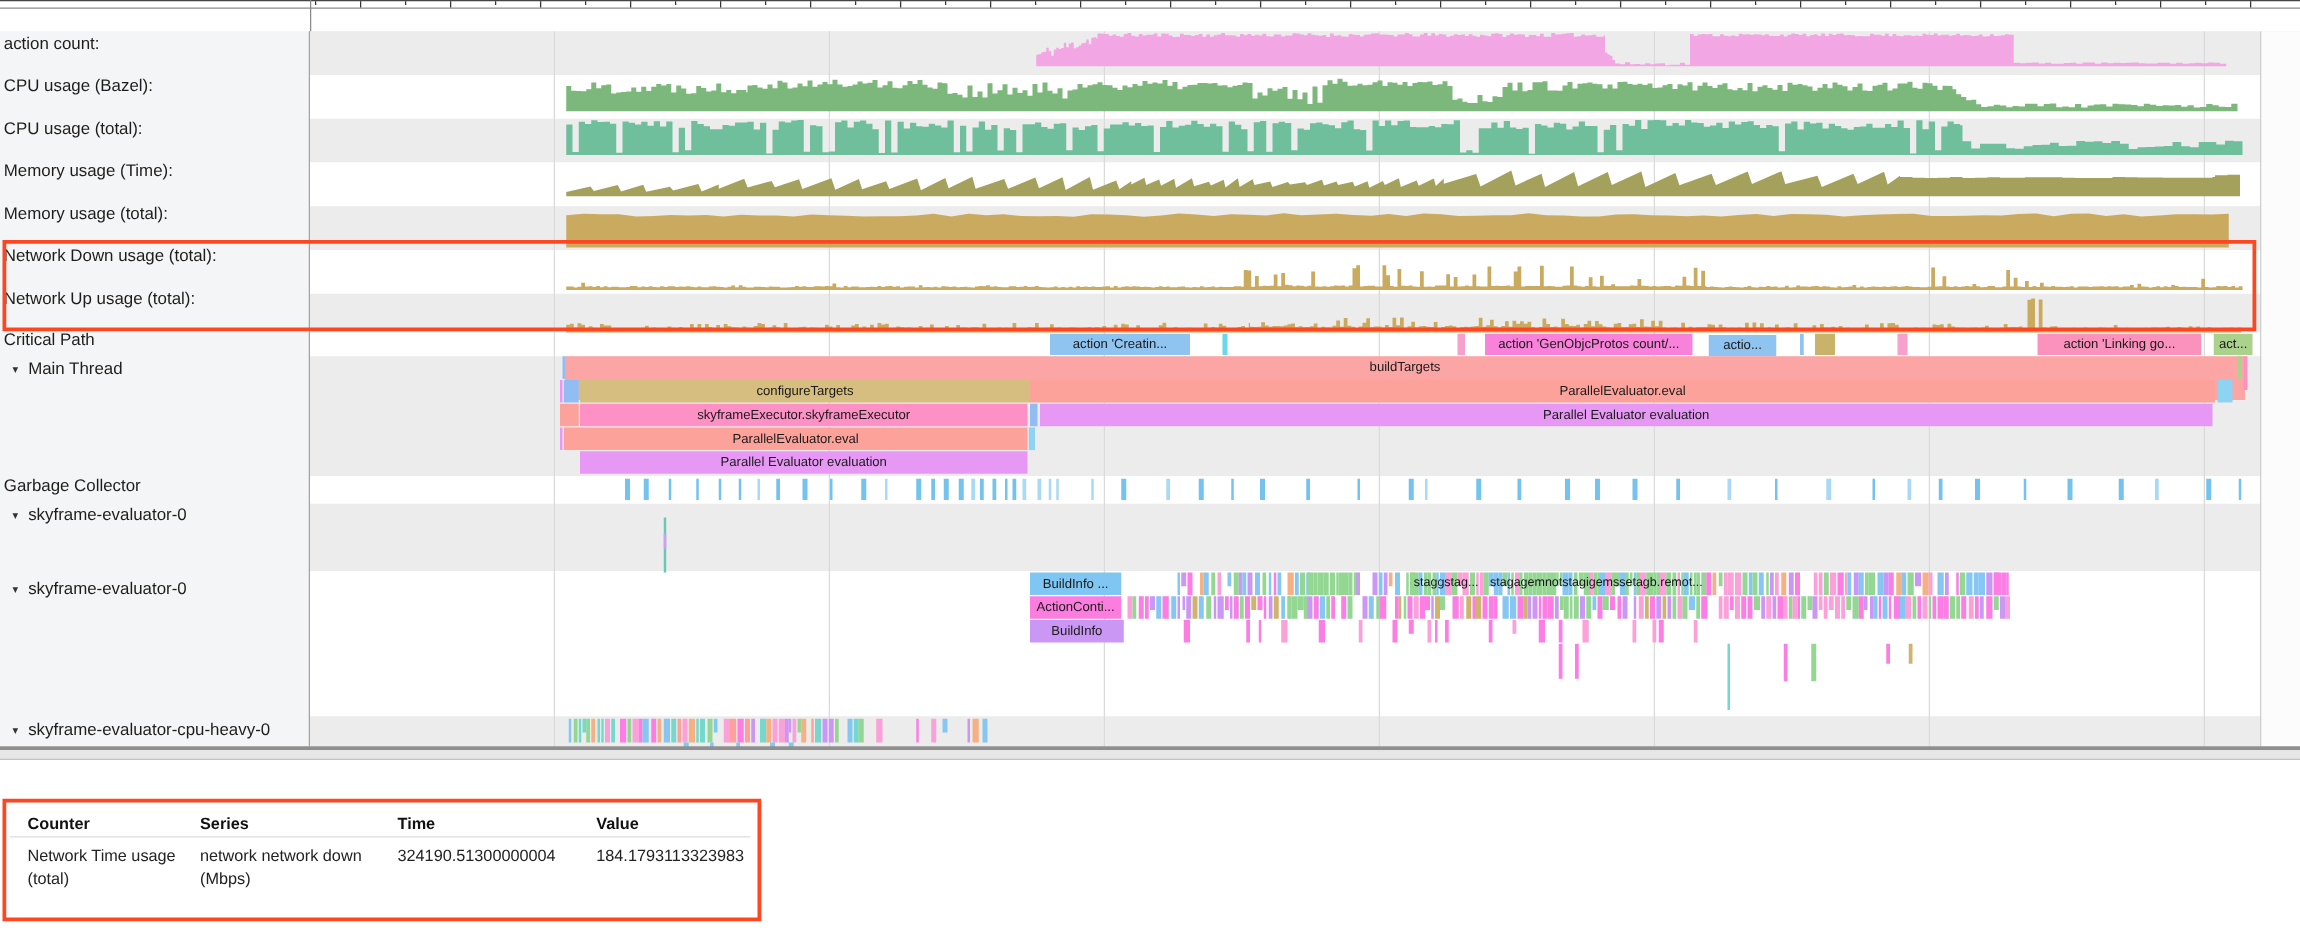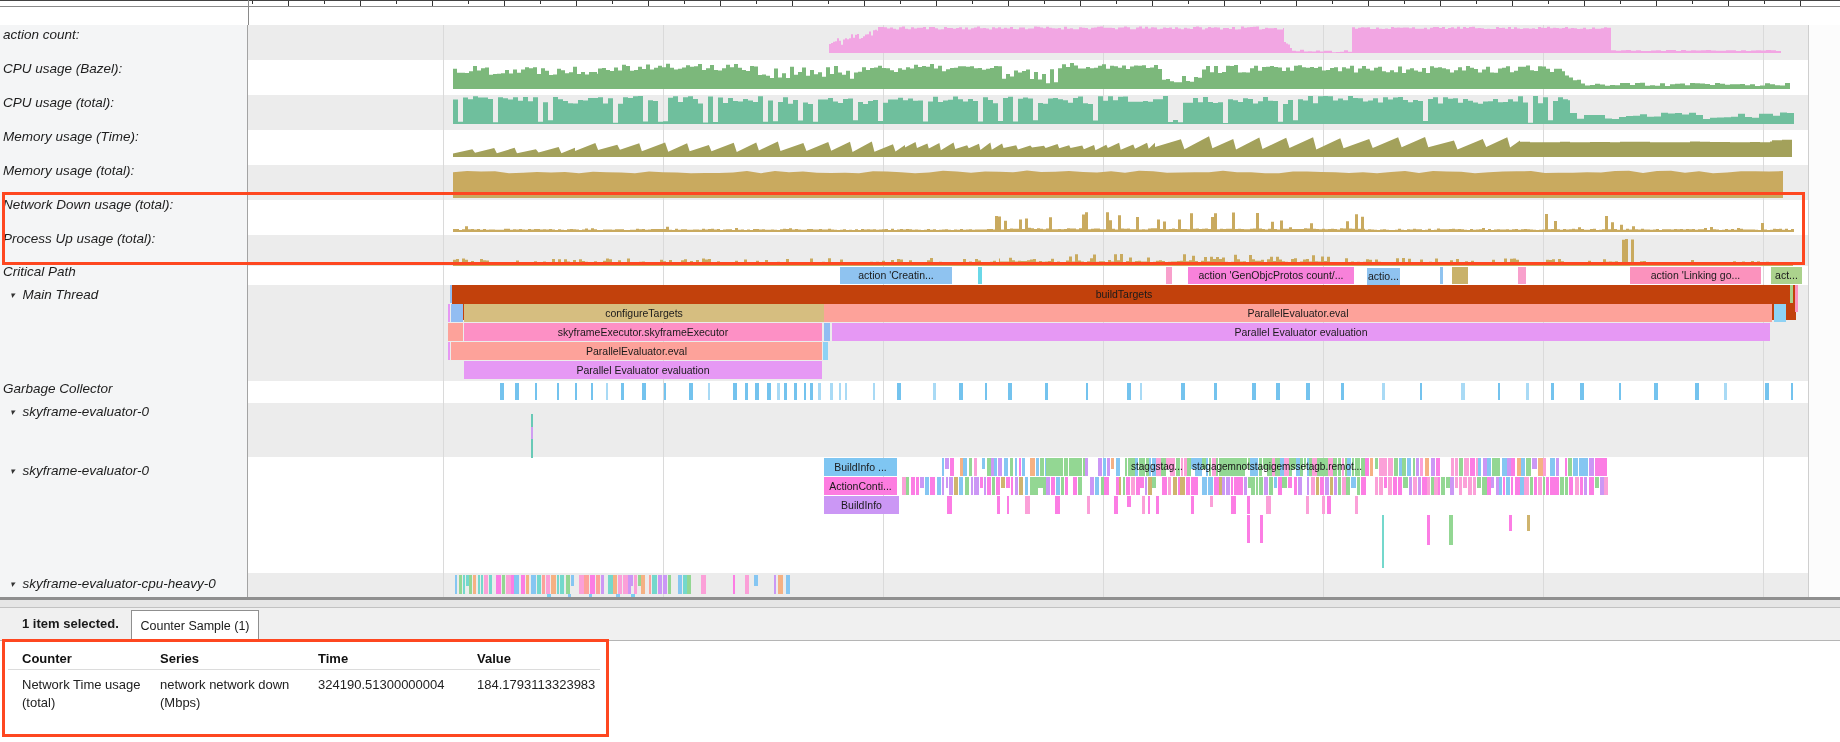--- a/index.html
+++ b/index.html
@@ -1,19 +1,19 @@
 <!DOCTYPE html>
 <html><head>
 <meta charset="utf-8">
 <style>
   html,body{margin:0;padding:0;background:#fff;}
   .app{position:relative;width:1840px;height:742px;overflow:hidden;
        font-family:"Liberation Sans",sans-serif;background:#fff;}
   .abs{position:absolute;}
-  .lbl{position:absolute;color:#1d1d1d;font-size:13.5px;white-space:nowrap;font-style:italic;}
+  .lbl{position:absolute;color:#1d1d1d;font-size:13.5px;white-space:nowrap;}
   .arrow{display:inline-block;font-size:9px;color:#333;margin-right:8px;transform:translateY(-1px);}
   .spanbar{position:absolute;font-size:10.5px;color:#1a1a1a;text-align:center;
            overflow:hidden;white-space:nowrap;line-height:18px;}
   .tick{position:absolute;}
   .ov-text{position:absolute;font-size:10px;color:#151515;white-space:nowrap;line-height:18px;}
   .redbox{position:absolute;border:3px solid #fe4720;box-sizing:border-box;background:transparent;pointer-events:none;}
   .ruler{position:absolute;left:0;top:0;width:1840px;height:7px;background:#fff;border-top:1px solid #444;border-bottom:1px solid #8a8a8a;box-sizing:border-box;}
   .procbar{position:absolute;left:0;top:7px;width:1840px;height:18px;background:#d9d9d9;border-bottom:1px solid #9b9b9b;box-sizing:border-box;color:#2b2b2b;font-size:11.5px;line-height:17px;}
   .leftpanel{position:absolute;left:0;top:25px;width:248px;height:572px;background:#f4f5f6;border-right:1px solid #a3a3a3;box-sizing:border-box;z-index:30;}
   .divider{position:absolute;left:0;top:597px;width:1840px;height:3px;background:#8f8f8f;z-index:40;}
@@ -118,28 +118,28 @@
       <path d="M 453 198 L 453 172.15046401750297 L 467 170.95388295287268 L 481 171.41949693690987 L 495 171.3026522114873 L 509 173.22570558842273 L 523 172.78104292070492 L 537 171.99108370402828 L 551 172.4670685504563 L 565 171.9731319530867 L 579 173.16873126244172 L 593 171.74041634639724 L 607 172.32429067688062 L 621 172.4438379320316 L 635 173.27083118772134 L 649 171.5960710534826 L 663 172.15970066329464 L 677 172.5685641463846 L 691 173.17884336048738 L 705 172.93993177078664 L 719 173.0139452272095 L 733 172.46570222936572 L 747 171.0163031436503 L 761 173.16063868450001 L 775 171.05525125442074 L 789 172.22767103221267 L 803 171.47947111576795 L 817 172.73788452511653 L 831 173.08852009084075 L 845 172.8710302692838 L 859 173.33212505411356 L 873 171.3602592223324 L 887 171.5970029338263 L 901 172.24280988629909 L 915 173.31346373930575 L 929 172.45740817571058 L 943 170.7726406642236 L 957 171.52978578694166 L 971 172.83511392967776 L 985 171.3855113133788 L 999 171.7504295831546 L 1013 172.32608539275824 L 1027 170.61003696620463 L 1041 172.12375496877357 L 1055 171.6462737700902 L 1069 170.90690227653832 L 1083 172.05617916099726 L 1097 172.59357095360755 L 1111 171.2782049221918 L 1125 172.86596871083603 L 1139 170.70669529419393 L 1153 171.32651401273907 L 1167 172.70502402186395 L 1181 172.5117479287088 L 1195 172.25206234129146 L 1209 172.2876286749728 L 1223 170.63478555083276 L 1237 172.1328269759193 L 1251 172.34236755520106 L 1265 173.17396024325862 L 1279 173.22062610918655 L 1293 171.5858877494931 L 1307 171.49683727044612 L 1321 172.12208152152598 L 1335 172.35464147375896 L 1349 173.01393503891305 L 1363 172.37335620215163 L 1377 173.23933955654502 L 1391 171.99773523258045 L 1405 171.11786140529438 L 1419 172.8886479982175 L 1433 171.10426069842651 L 1447 171.48129597604276 L 1461 171.70291742300614 L 1475 173.23147176653146 L 1489 172.20411308640615 L 1503 171.5147358568385 L 1517 171.28435831619427 L 1531 171.08260912513362 L 1545 172.89045613072813 L 1559 172.70210017506034 L 1573 172.64391904640942 L 1587 172.17888777777551 L 1601 172.41495385346934 L 1615 171.1059719769284 L 1629 170.8212795014493 L 1643 172.90368092805147 L 1657 170.9001589190215 L 1671 170.86133588152006 L 1685 172.76302430108188 L 1699 171.3607386068441 L 1713 173.2983777211979 L 1727 172.44843673659489 L 1741 171.3002268506214 L 1755 171.30510398186743 L 1769 171.58199141453952 L 1783 171.0322604527697 L 1783 198 Z" fill="#c9aa5f"></path>
       <path d="M 453 232 L 453 232 L 453 229.10405753087252 L 456 229.10405753087252 L 456 229.11976465927438 L 459 229.11976465927438 L 459 229.9818338835612 L 462 229.9818338835612 L 462 229.33780698394403 L 465 229.33780698394403 L 465 226.13354440126568 L 468 226.13354440126568 L 468 229.2849312514998 L 471 229.2849312514998 L 471 228.9737297495827 L 474 228.9737297495827 L 474 229.55068808803335 L 477 229.55068808803335 L 477 228.8966933402233 L 480 228.8966933402233 L 480 229.81391505608335 L 483 229.81391505608335 L 483 229.06729155434294 L 486 229.06729155434294 L 486 229.78008018685506 L 489 229.78008018685506 L 489 229.4374617899768 L 492 229.4374617899768 L 492 229.4739352753386 L 495 229.4739352753386 L 495 229.78066677507013 L 498 229.78066677507013 L 498 229.740153909754 L 501 229.740153909754 L 501 229.64053523112088 L 504 229.64053523112088 L 504 228.80220982842147 L 507 228.80220982842147 L 507 228.82394646620378 L 510 228.82394646620378 L 510 229.8213415999897 L 513 229.8213415999897 L 513 229.12649260899053 L 516 229.12649260899053 L 516 229.5968297525309 L 519 229.5968297525309 L 519 229.01435202863067 L 522 229.01435202863067 L 522 229.54083901569248 L 525 229.54083901569248 L 525 229.7017411744222 L 528 229.7017411744222 L 528 228.96676424080505 L 531 228.96676424080505 L 531 229.5302386060357 L 534 229.5302386060357 L 534 228.9882602436468 L 537 228.9882602436468 L 537 228.99459605384618 L 540 228.99459605384618 L 540 229.53204911667854 L 543 229.53204911667854 L 543 229.25784528143703 L 546 229.25784528143703 L 546 229.48495955923573 L 549 229.48495955923573 L 549 228.90693367421628 L 552 228.90693367421628 L 552 229.42244110517203 L 555 229.42244110517203 L 555 229.88710021506995 L 558 229.88710021506995 L 558 229.15067701535298 L 561 229.15067701535298 L 561 229.71027581933885 L 564 229.71027581933885 L 564 229.88761748019607 L 567 229.88761748019607 L 567 229.14694170849398 L 570 229.14694170849398 L 570 228.90515883862972 L 573 228.90515883862972 L 573 229.31128828320652 L 576 229.31128828320652 L 576 229.51284872991965 L 579 229.51284872991965 L 579 229.9729728365317 L 582 229.9729728365317 L 582 229.4972912138328 L 585 229.4972912138328 L 585 228.44436573889107 L 588 228.44436573889107 L 588 229.75639127083122 L 591 229.75639127083122 L 591 228.20593153126538 L 594 228.20593153126538 L 594 229.3513148265891 L 597 229.3513148265891 L 597 229.989140196424 L 600 229.989140196424 L 600 229.93296234868467 L 603 229.93296234868467 L 603 229.4386934653856 L 606 229.4386934653856 L 606 229.49396482789888 L 609 229.49396482789888 L 609 229.60017033740877 L 612 229.60017033740877 L 612 229.74935228656977 L 615 229.74935228656977 L 615 229.29624205511064 L 618 229.29624205511064 L 618 229.30579260485246 L 621 229.30579260485246 L 621 229.34719861084596 L 624 229.34719861084596 L 624 229.99225933533162 L 627 229.99225933533162 L 627 229.906746118702 L 630 229.906746118702 L 630 229.79724416090176 L 633 229.79724416090176 L 633 229.63311179522424 L 636 229.63311179522424 L 636 228.85096107050776 L 639 228.85096107050776 L 639 229.34328266642987 L 642 229.34328266642987 L 642 228.90604380164297 L 645 228.90604380164297 L 645 229.67447024900466 L 648 229.67447024900466 L 648 229.56197776282207 L 651 229.56197776282207 L 651 229.03418391048908 L 654 229.03418391048908 L 654 229.05346927801148 L 657 229.05346927801148 L 657 229.1195323774591 L 660 229.1195323774591 L 660 228.8761610964313 L 663 228.8761610964313 L 663 229.0640920695849 L 666 229.0640920695849 L 666 226.75527101103216 L 669 226.75527101103216 L 669 229.73806300852448 L 672 229.73806300852448 L 672 229.97572694076226 L 675 229.97572694076226 L 675 228.8682722469792 L 678 228.8682722469792 L 678 229.84016191270203 L 681 229.84016191270203 L 681 229.13997335154562 L 684 229.13997335154562 L 684 229.13593108346686 L 687 229.13593108346686 L 687 229.83338305912912 L 690 229.83338305912912 L 690 229.85918830400334 L 693 229.85918830400334 L 693 229.54155578743666 L 696 229.54155578743666 L 696 229.47904573315753 L 699 229.47904573315753 L 699 229.66878875838592 L 702 229.66878875838592 L 702 228.81879241969438 L 705 228.81879241969438 L 705 229.53737573595717 L 708 229.53737573595717 L 708 229.09616108108312 L 711 229.09616108108312 L 711 228.71971443481743 L 714 228.71971443481743 L 714 229.46278240773827 L 717 229.46278240773827 L 717 228.91081029828638 L 720 228.91081029828638 L 720 229.9331211653538 L 723 229.9331211653538 L 723 229.47268609264864 L 726 229.47268609264864 L 726 229.2044072898105 L 729 229.2044072898105 L 729 229.19863207051532 L 732 229.19863207051532 L 732 229.93017320754007 L 735 229.93017320754007 L 735 228.11179019510746 L 738 228.11179019510746 L 738 229.8267473514192 L 741 229.8267473514192 L 741 229.62129817744716 L 744 229.62129817744716 L 744 229.89371835682542 L 747 229.89371835682542 L 747 229.3856700745411 L 750 229.3856700745411 L 750 229.9082094467245 L 753 229.9082094467245 L 753 229.00899144783617 L 756 229.00899144783617 L 756 229.1093213566579 L 759 229.1093213566579 L 759 229.5785490452312 L 762 229.5785490452312 L 762 229.1470458860509 L 765 229.1470458860509 L 765 229.8650575858541 L 768 229.8650575858541 L 768 229.6916821247898 L 771 229.6916821247898 L 771 229.44873515386135 L 774 229.44873515386135 L 774 229.86709015183152 L 777 229.86709015183152 L 777 229.92142982697115 L 780 229.92142982697115 L 780 229.18287794180213 L 783 229.18287794180213 L 783 228.81131680086256 L 786 228.81131680086256 L 786 229.0930581798777 L 789 229.0930581798777 L 789 228.13855453580618 L 792 228.13855453580618 L 792 229.45269502699375 L 795 229.45269502699375 L 795 228.9109563213773 L 798 228.9109563213773 L 798 229.53356520403176 L 801 229.53356520403176 L 801 229.79743742803112 L 804 229.79743742803112 L 804 229.78728029225022 L 807 229.78728029225022 L 807 229.08935473654418 L 810 229.08935473654418 L 810 229.05901245912537 L 813 229.05901245912537 L 813 229.50987281259148 L 816 229.50987281259148 L 816 229.48289213329554 L 819 229.48289213329554 L 819 228.89051821446046 L 822 228.89051821446046 L 822 229.5028994734399 L 825 229.5028994734399 L 825 229.48520935419947 L 828 229.48520935419947 L 828 228.86090385029092 L 831 228.86090385029092 L 831 229.53410788392648 L 834 229.53410788392648 L 834 229.83561707604676 L 837 229.83561707604676 L 837 229.94688045252116 L 840 229.94688045252116 L 840 229.8022980129346 L 843 229.8022980129346 L 843 229.2674975584261 L 846 229.2674975584261 L 846 229.9708926842548 L 849 229.9708926842548 L 849 229.64947248343378 L 852 229.64947248343378 L 852 229.95917807323858 L 855 229.95917807323858 L 855 229.31116930488497 L 858 229.31116930488497 L 858 229.92539317077026 L 861 229.92539317077026 L 861 228.9210722441785 L 864 228.9210722441785 L 864 229.5795715368353 L 867 229.5795715368353 L 867 229.2413592829369 L 870 229.2413592829369 L 870 229.62482627024875 L 873 229.62482627024875 L 873 229.13572787651793 L 876 229.13572787651793 L 876 229.65617143819108 L 879 229.65617143819108 L 879 229.55331944739447 L 882 229.55331944739447 L 882 229.14578270027414 L 885 229.14578270027414 L 885 228.95448474986478 L 888 228.95448474986478 L 888 229.9289035221562 L 891 229.9289035221562 L 891 228.84164073867723 L 894 228.84164073867723 L 894 229.95757419802248 L 897 229.95757419802248 L 897 229.49465581551195 L 900 229.49465581551195 L 900 228.9722490221262 L 903 228.9722490221262 L 903 229.4505737952888 L 906 229.4505737952888 L 906 228.93046996081247 L 909 228.93046996081247 L 909 229.1412181060761 L 912 229.1412181060761 L 912 229.66338897682726 L 915 229.66338897682726 L 915 229.41282885372638 L 918 229.41282885372638 L 918 229.63210168983787 L 921 229.63210168983787 L 921 229.9309871423058 L 924 229.9309871423058 L 924 229.66865691049026 L 927 229.66865691049026 L 927 228.97725609056653 L 930 228.97725609056653 L 930 229.6657445643097 L 933 229.6657445643097 L 933 229.21868773046882 L 936 229.21868773046882 L 936 229.888946923241 L 939 229.888946923241 L 939 229.8693682005629 L 942 229.8693682005629 L 942 229.45225427858531 L 945 229.45225427858531 L 945 229.14815692240373 L 948 229.14815692240373 L 948 229.7931194978766 L 951 229.7931194978766 L 951 229.9252701842226 L 954 229.9252701842226 L 954 229.58149817315862 L 957 229.58149817315862 L 957 229.71018608463928 L 960 229.71018608463928 L 960 228.98553140079602 L 963 228.98553140079602 L 963 229.7663846722804 L 966 229.7663846722804 L 966 229.58751709992066 L 969 229.58751709992066 L 969 229.18705702153966 L 972 229.18705702153966 L 972 229.7067707424052 L 975 229.7067707424052 L 975 229.4108769878745 L 978 229.4108769878745 L 978 229.56522570531814 L 981 229.56522570531814 L 981 229.59034837549552 L 984 229.59034837549552 L 984 229.6174160531722 L 987 229.6174160531722 L 987 229.05484118545428 L 990 229.05484118545428 L 990 228.9673490665853 L 993 228.9673490665853 L 993 229.48889277093113 L 995 229.48889277093113 L 995 215.97634666017257 L 998 215.97634666017257 L 998 216.47359790536575 L 1001 216.47359790536575 L 1001 229.46846049344168 L 1004 229.46846049344168 L 1004 220.765761440387 L 1007 220.765761440387 L 1007 228.98516432298348 L 1010 228.98516432298348 L 1010 228.5850316822529 L 1013 228.5850316822529 L 1013 228.82784349331632 L 1016 228.82784349331632 L 1016 228.67779733696952 L 1019 228.67779733696952 L 1019 219.5055277061183 L 1022 219.5055277061183 L 1022 228.9496465981938 L 1025 228.9496465981938 L 1025 218.3772901489865 L 1028 218.3772901489865 L 1028 227.8675351855345 L 1031 227.8675351855345 L 1031 228.13842777954414 L 1034 228.13842777954414 L 1034 228.98490204457192 L 1037 228.98490204457192 L 1037 228.35663010897116 L 1040 228.35663010897116 L 1040 228.68069372093305 L 1043 228.68069372093305 L 1043 229.12747793225572 L 1046 229.12747793225572 L 1046 228.58777021430433 L 1049 228.58777021430433 L 1049 217.2494945754297 L 1052 217.2494945754297 L 1052 229.22638757005333 L 1055 229.22638757005333 L 1055 229.3290787297301 L 1058 229.3290787297301 L 1058 228.94425984788685 L 1061 228.94425984788685 L 1061 229.32094690566882 L 1064 229.32094690566882 L 1064 229.06357243107632 L 1067 229.06357243107632 L 1067 228.32021715799345 L 1070 228.32021715799345 L 1070 228.51627632752061 L 1073 228.51627632752061 L 1073 228.4764827426523 L 1076 228.4764827426523 L 1076 229.14484030092135 L 1079 229.14484030092135 L 1079 228.3590047331527 L 1082 228.3590047331527 L 1082 214.54701176751405 L 1085 214.54701176751405 L 1085 212.2817309186794 L 1088 212.2817309186794 L 1088 229.16782242078335 L 1091 229.16782242078335 L 1091 228.70623794971033 L 1094 228.70623794971033 L 1094 228.52724650120362 L 1097 228.52724650120362 L 1097 228.6094818983227 L 1100 228.6094818983227 L 1100 229.13754661241546 L 1103 229.13754661241546 L 1103 229.2909689689055 L 1106 229.2909689689055 L 1106 212.16343817976303 L 1109 212.16343817976303 L 1109 220.14791717054322 L 1112 220.14791717054322 L 1112 228.7224992595613 L 1115 228.7224992595613 L 1115 229.39741805708036 L 1118 229.39741805708036 L 1118 215.26881675678305 L 1121 215.26881675678305 L 1121 228.55076872827485 L 1124 228.55076872827485 L 1124 228.77583798682318 L 1127 228.77583798682318 L 1127 228.45292966682464 L 1130 228.45292966682464 L 1130 229.21336405919865 L 1133 229.21336405919865 L 1133 229.30994628388436 L 1136 229.30994628388436 L 1136 217.017421976896 L 1139 217.017421976896 L 1139 229.4187370170839 L 1142 229.4187370170839 L 1142 229.24138275654985 L 1145 229.24138275654985 L 1145 229.48372511398048 L 1148 229.48372511398048 L 1148 228.39491002801805 L 1151 228.39491002801805 L 1151 228.3171271230094 L 1154 228.3171271230094 L 1154 228.36156732374803 L 1157 228.36156732374803 L 1157 219.39232975360937 L 1160 219.39232975360937 L 1160 229.10226876558735 L 1163 229.10226876558735 L 1163 221.5488847566303 L 1166 221.5488847566303 L 1166 229.1507138771005 L 1169 229.1507138771005 L 1169 229.0523850160651 L 1172 229.0523850160651 L 1172 228.41264628348873 L 1175 228.41264628348873 L 1175 229.07010516431183 L 1178 229.07010516431183 L 1178 219.5574065321125 L 1181 219.5574065321125 L 1181 228.91558385509998 L 1184 228.91558385509998 L 1184 229.1002928850241 L 1187 229.1002928850241 L 1187 229.1352353892289 L 1190 229.1352353892289 L 1190 213.20889357291162 L 1193 213.20889357291162 L 1193 228.81359659200535 L 1196 228.81359659200535 L 1196 228.50222532078624 L 1199 228.50222532078624 L 1199 228.87975126318634 L 1202 228.87975126318634 L 1202 228.72568897269667 L 1205 228.72568897269667 L 1205 228.4371539633721 L 1208 228.4371539633721 L 1208 228.93838066728784 L 1211 228.93838066728784 L 1211 217.1169952696655 L 1214 217.1169952696655 L 1214 213.23109856410883 L 1217 213.23109856410883 L 1217 229.27832329468802 L 1220 229.27832329468802 L 1220 228.7320266825147 L 1223 228.7320266825147 L 1223 228.8848127695732 L 1226 228.8848127695732 L 1226 228.7630051480606 L 1229 228.7630051480606 L 1229 228.80386041747406 L 1232 228.80386041747406 L 1232 212.5236581854988 L 1235 212.5236581854988 L 1235 229.02355261668563 L 1238 229.02355261668563 L 1238 228.85411200569942 L 1241 228.85411200569942 L 1241 229.02399585843085 L 1244 229.02399585843085 L 1244 229.3622560562566 L 1247 229.3622560562566 L 1247 229.30607281140982 L 1250 229.30607281140982 L 1250 228.67483303863554 L 1253 228.67483303863554 L 1253 228.43615446919574 L 1256 228.43615446919574 L 1256 213.10652739042416 L 1259 213.10652739042416 L 1259 228.41828194726259 L 1262 228.41828194726259 L 1262 229.00459762886166 L 1265 229.00459762886166 L 1265 229.38409089641647 L 1268 229.38409089641647 L 1268 228.86765207313002 L 1271 228.86765207313002 L 1271 221.8446619976312 L 1274 221.8446619976312 L 1274 229.06258447654545 L 1277 229.06258447654545 L 1277 229.4487295081839 L 1280 229.4487295081839 L 1280 220.5451506774407 L 1283 220.5451506774407 L 1283 228.64871780527756 L 1286 228.64871780527756 L 1286 228.81621378874405 L 1289 228.81621378874405 L 1289 227.307875265833 L 1292 227.307875265833 L 1292 228.92032866412774 L 1295 228.92032866412774 L 1295 229.02694406658412 L 1298 229.02694406658412 L 1298 228.9708001937717 L 1301 228.9708001937717 L 1301 228.91575142582877 L 1304 228.91575142582877 L 1304 228.36865451629274 L 1307 228.36865451629274 L 1307 228.53748790444806 L 1310 228.53748790444806 L 1310 223.23314464115538 L 1313 223.23314464115538 L 1313 228.65969897462054 L 1316 228.65969897462054 L 1316 228.88965143132955 L 1319 228.88965143132955 L 1319 229.2396615564823 L 1322 229.2396615564823 L 1322 228.7310907309875 L 1325 228.7310907309875 L 1325 229.13086188174785 L 1328 229.13086188174785 L 1328 228.93980625607074 L 1331 228.93980625607074 L 1331 228.82975696306676 L 1334 228.82975696306676 L 1334 228.88944412092678 L 1337 228.88944412092678 L 1337 229.47369901891798 L 1340 229.47369901891798 L 1340 228.31105813812465 L 1343 228.31105813812465 L 1343 228.56260711345823 L 1346 228.56260711345823 L 1346 221.30055295326747 L 1349 221.30055295326747 L 1349 228.48483220618218 L 1352 228.48483220618218 L 1352 228.8264378093183 L 1355 228.8264378093183 L 1355 214.18104800977744 L 1358 214.18104800977744 L 1358 228.87151340916753 L 1361 228.87151340916753 L 1361 216.64569234917872 L 1364 216.64569234917872 L 1364 228.71046634186058 L 1365 228.71046634186058 L 1365 229.6336017115973 L 1368 229.6336017115973 L 1368 229.29375255778433 L 1371 229.29375255778433 L 1371 229.53490437595173 L 1374 229.53490437595173 L 1374 229.78949005668983 L 1377 229.78949005668983 L 1377 229.92845291383566 L 1380 229.92845291383566 L 1380 229.52525030719116 L 1383 229.52525030719116 L 1383 229.20442058909686 L 1386 229.20442058909686 L 1386 229.68421959234402 L 1389 229.68421959234402 L 1389 229.87819318734108 L 1392 229.87819318734108 L 1392 229.97161449659615 L 1395 229.97161449659615 L 1395 229.66728490833194 L 1398 229.66728490833194 L 1398 228.85238731838763 L 1401 228.85238731838763 L 1401 229.71781373973937 L 1404 229.71781373973937 L 1404 229.95016599353403 L 1407 229.95016599353403 L 1407 229.32925609964877 L 1410 229.32925609964877 L 1410 229.5237927744165 L 1413 229.5237927744165 L 1413 228.81505781132728 L 1416 228.81505781132728 L 1416 229.31073886705562 L 1419 229.31073886705562 L 1419 229.1335558541119 L 1422 229.1335558541119 L 1422 229.95632373290135 L 1425 229.95632373290135 L 1425 229.7426426912658 L 1428 229.7426426912658 L 1428 228.65327962953597 L 1431 228.65327962953597 L 1431 229.98805517358704 L 1434 229.98805517358704 L 1434 229.75125293396414 L 1437 229.75125293396414 L 1437 228.37826197315007 L 1440 228.37826197315007 L 1440 229.2928394262679 L 1443 229.2928394262679 L 1443 229.16184936277568 L 1446 229.16184936277568 L 1446 229.30271089198067 L 1449 229.30271089198067 L 1449 229.01564513668418 L 1452 229.01564513668418 L 1452 228.8590493477881 L 1455 228.8590493477881 L 1455 229.316598452162 L 1458 229.316598452162 L 1458 229.05150936720892 L 1461 229.05150936720892 L 1461 229.28986692735924 L 1464 229.28986692735924 L 1464 229.7494423361495 L 1467 229.7494423361495 L 1467 229.91725109089165 L 1470 229.91725109089165 L 1470 229.07300439467653 L 1473 229.07300439467653 L 1473 229.75916691431775 L 1476 229.75916691431775 L 1476 229.59086202634498 L 1479 229.59086202634498 L 1479 229.275152238179 L 1482 229.275152238179 L 1482 227.99667778145522 L 1485 227.99667778145522 L 1485 229.91564713744447 L 1488 229.91564713744447 L 1488 229.10311462525277 L 1491 229.10311462525277 L 1491 229.94064628770576 L 1494 229.94064628770576 L 1494 229.55743537480012 L 1497 229.55743537480012 L 1497 229.19092007335274 L 1500 229.19092007335274 L 1500 229.4869489852339 L 1503 229.4869489852339 L 1503 229.5037984107621 L 1506 229.5037984107621 L 1506 229.19208235526457 L 1509 229.19208235526457 L 1509 229.66472844071686 L 1512 229.66472844071686 L 1512 229.13830883149058 L 1515 229.13830883149058 L 1515 228.9601514218375 L 1518 228.9601514218375 L 1518 229.6522992277518 L 1521 229.6522992277518 L 1521 229.2451244972646 L 1524 229.2451244972646 L 1524 228.87790105631575 L 1527 228.87790105631575 L 1527 229.27350425403566 L 1530 229.27350425403566 L 1530 229.51456456612794 L 1533 229.51456456612794 L 1533 229.6305562688969 L 1536 229.6305562688969 L 1536 229.89518211456016 L 1539 229.89518211456016 L 1539 229.84129999913276 L 1542 229.84129999913276 L 1542 229.3939676867798 L 1545 229.3939676867798 L 1545 214 L 1548 214 L 1548 229.1534609630704 L 1551 229.1534609630704 L 1551 228.99528987901286 L 1554 228.99528987901286 L 1554 221.05918916268274 L 1557 221.05918916268274 L 1557 229.2882836090401 L 1560 229.2882836090401 L 1560 229.69674383653327 L 1563 229.69674383653327 L 1563 228.92261412600055 L 1566 228.92261412600055 L 1566 229.60333703523503 L 1569 229.60333703523503 L 1569 229.15732523109764 L 1572 229.15732523109764 L 1572 228.86133574713023 L 1575 228.86133574713023 L 1575 229.16726269954816 L 1578 229.16726269954816 L 1578 227.13670626142994 L 1581 227.13670626142994 L 1581 229.0240357170813 L 1584 229.0240357170813 L 1584 229.81500636395066 L 1587 229.81500636395066 L 1587 229.6870753458701 L 1590 229.6870753458701 L 1590 228.8909677046351 L 1593 228.8909677046351 L 1593 228.8576452038251 L 1596 228.8576452038251 L 1596 229.8996350212954 L 1599 229.8996350212954 L 1599 229.7896426718682 L 1602 229.7896426718682 L 1602 229.2135613230057 L 1605 229.2135613230057 L 1605 216 L 1608 216 L 1608 229.19444169197232 L 1611 229.19444169197232 L 1611 222.29482317366637 L 1614 222.29482317366637 L 1614 229.1205706049688 L 1617 229.1205706049688 L 1617 229.635681221541 L 1620 229.635681221541 L 1620 224.7376307854429 L 1623 224.7376307854429 L 1623 229.64053855063395 L 1626 229.64053855063395 L 1626 228.8440969928168 L 1629 228.8440969928168 L 1629 229.59581427685916 L 1632 229.59581427685916 L 1632 226.18154528783634 L 1635 226.18154528783634 L 1635 229.29409186225385 L 1638 229.29409186225385 L 1638 229.4687933884561 L 1641 229.4687933884561 L 1641 228.8030592236668 L 1644 228.8030592236668 L 1644 229.42051369547843 L 1647 229.42051369547843 L 1647 229.47655381374062 L 1650 229.47655381374062 L 1650 229.67925117090346 L 1653 229.67925117090346 L 1653 229.4511558480561 L 1656 229.4511558480561 L 1656 229.07668619062753 L 1659 229.07668619062753 L 1659 229.94457991681992 L 1662 229.94457991681992 L 1662 229.20834256680683 L 1665 229.20834256680683 L 1665 229.2706210827455 L 1668 229.2706210827455 L 1668 229.2518203032203 L 1671 229.2518203032203 L 1671 229.58886576825753 L 1674 229.58886576825753 L 1674 229.11649785107002 L 1677 229.11649785107002 L 1677 229.2317881187424 L 1680 229.2317881187424 L 1680 229.085597907193 L 1683 229.085597907193 L 1683 229.44897231478245 L 1686 229.44897231478245 L 1686 228.951273587998 L 1689 228.951273587998 L 1689 229.17474979041145 L 1692 229.17474979041145 L 1692 229.04255647258833 L 1695 229.04255647258833 L 1695 229.83773279860617 L 1698 229.83773279860617 L 1698 229.22272652452813 L 1701 229.22272652452813 L 1701 229.28063936252147 L 1704 229.28063936252147 L 1704 227.98542796447873 L 1707 227.98542796447873 L 1707 229.96532525373624 L 1710 229.96532525373624 L 1710 227.00419914955273 L 1713 227.00419914955273 L 1713 229.19408820448444 L 1716 229.19408820448444 L 1716 229.3892771036364 L 1719 229.3892771036364 L 1719 229.93333335071802 L 1722 229.93333335071802 L 1722 229.63413068763913 L 1725 229.63413068763913 L 1725 228.93035896765068 L 1728 228.93035896765068 L 1728 229.78987063225358 L 1731 229.78987063225358 L 1731 228.92074781674893 L 1734 228.92074781674893 L 1734 229.6712787446566 L 1737 229.6712787446566 L 1737 228.0823400290683 L 1740 228.0823400290683 L 1740 228.82049741335214 L 1743 228.82049741335214 L 1743 229.56657317727803 L 1746 229.56657317727803 L 1746 229.43214035043493 L 1749 229.43214035043493 L 1749 229.57105226488784 L 1752 229.57105226488784 L 1752 229.60828939303755 L 1755 229.60828939303755 L 1755 229.65967926383018 L 1758 229.65967926383018 L 1758 229.92570330845192 L 1761 229.92570330845192 L 1761 223 L 1764 223 L 1764 229.60849896464498 L 1767 229.60849896464498 L 1767 229.94581101248042 L 1770 229.94581101248042 L 1770 229.80888219764455 L 1773 229.80888219764455 L 1773 228.80522672152148 L 1776 228.80522672152148 L 1776 229.03960939962417 L 1779 229.03960939962417 L 1779 228.849390668422 L 1782 228.849390668422 L 1782 229.64400032134728 L 1785 229.64400032134728 L 1785 228.87136767460032 L 1788 228.87136767460032 L 1788 229.97009462537244 L 1791 229.97009462537244 L 1791 229.04668874414637 L 1794 229.04668874414637 L 1794 229.95947448331862 L 1794 232 Z" fill="#c9aa5f"></path>
       <path d="M 453 266 L 453 266 L 453 259.8239596216008 L 456 259.8239596216008 L 456 259.0433508865535 L 459 259.0433508865535 L 459 261.94022180307655 L 462 261.94022180307655 L 462 258.5446246038191 L 465 258.5446246038191 L 465 259.86380729964003 L 468 259.86380729964003 L 468 263.21823563659564 L 471 263.21823563659564 L 471 260.9604778541252 L 474 260.9604778541252 L 474 262.2705139811151 L 477 262.2705139811151 L 477 262.7529643806629 L 480 262.7529643806629 L 480 259.10624801181257 L 483 259.10624801181257 L 483 260.36369377188385 L 486 260.36369377188385 L 486 260.41207898268476 L 489 260.41207898268476 L 489 262.66903713624924 L 492 262.66903713624924 L 492 262.4676320215687 L 495 262.4676320215687 L 495 263.30143082141876 L 498 263.30143082141876 L 498 262.6331317620352 L 501 262.6331317620352 L 501 262.9917645960115 L 504 262.9917645960115 L 504 262.84846587115896 L 507 262.84846587115896 L 507 262.4132917270064 L 510 262.4132917270064 L 510 262.36066860565916 L 513 262.36066860565916 L 513 262.2195070732385 L 516 262.2195070732385 L 516 260.5983358626254 L 519 260.5983358626254 L 519 262.6428276816383 L 522 262.6428276816383 L 522 261.9708382640965 L 525 261.9708382640965 L 525 262.4303955698386 L 528 262.4303955698386 L 528 262.3455419980921 L 531 262.3455419980921 L 531 262.3868319977075 L 534 262.3868319977075 L 534 261.1774138798937 L 537 261.1774138798937 L 537 262.26912731081245 L 540 262.26912731081245 L 540 263.55135943880305 L 543 263.55135943880305 L 543 261.56777538266033 L 546 261.56777538266033 L 546 262.5348846721463 L 549 262.5348846721463 L 549 262.6262150253169 L 552 262.6262150253169 L 552 259.109246131964 L 555 259.109246131964 L 555 262.18755109841004 L 558 262.18755109841004 L 558 259.1554082259536 L 561 259.1554082259536 L 561 262.3684340348467 L 564 262.3684340348467 L 564 259.2436572848819 L 567 259.2436572848819 L 567 261.5551973115653 L 570 261.5551973115653 L 570 262.98575327554715 L 573 262.98575327554715 L 573 260.0344214066863 L 576 260.0344214066863 L 576 262.7096090409905 L 579 262.7096090409905 L 579 259.1282406379469 L 582 259.1282406379469 L 582 260.9557940689847 L 585 260.9557940689847 L 585 261.856153567601 L 588 261.856153567601 L 588 262.01846964051947 L 591 262.01846964051947 L 591 263.94075412815437 L 594 263.94075412815437 L 594 261.19919596938416 L 597 261.19919596938416 L 597 262.13108348995445 L 600 262.13108348995445 L 600 262.8385119382292 L 603 262.8385119382292 L 603 260.72584801353514 L 606 260.72584801353514 L 606 258.4565225215629 L 609 258.4565225215629 L 609 259.21762212272733 L 612 259.21762212272733 L 612 262.8534980355762 L 615 262.8534980355762 L 615 261.91283974647524 L 618 261.91283974647524 L 618 260.1724734362215 L 621 260.1724734362215 L 621 261.8767024301924 L 624 261.8767024301924 L 624 262.98075721981 L 627 262.98075721981 L 627 258.38151982426643 L 630 258.38151982426643 L 630 262.41291818413885 L 633 262.41291818413885 L 633 262.5536076177843 L 636 262.5536076177843 L 636 262.49570701513437 L 639 262.49570701513437 L 639 261.81325980089605 L 642 261.81325980089605 L 642 261.43033198686317 L 645 261.43033198686317 L 645 262.4152751476504 L 648 262.4152751476504 L 648 261.92595817260445 L 651 261.92595817260445 L 651 262.24665261851624 L 654 262.24665261851624 L 654 262.72965846974404 L 657 262.72965846974404 L 657 262.8123671459965 L 660 262.8123671459965 L 660 259.8541473224759 L 663 259.8541473224759 L 663 261.1625224999152 L 666 261.1625224999152 L 666 262.3862514603883 L 669 262.3862514603883 L 669 260.09858846012503 L 672 260.09858846012503 L 672 262.7457132598385 L 675 262.7457132598385 L 675 262.6342150537297 L 678 262.6342150537297 L 678 262.709848953411 L 681 262.709848953411 L 681 260.35990661848336 L 684 260.35990661848336 L 684 259.1522879479453 L 687 259.1522879479453 L 687 262.2530592035502 L 690 262.2530592035502 L 690 261.12396571040154 L 693 261.12396571040154 L 693 263.5245805266313 L 696 263.5245805266313 L 696 259.8877035593614 L 699 259.8877035593614 L 699 262.9762856907211 L 702 262.9762856907211 L 702 258.39223689353094 L 705 258.39223689353094 L 705 259.5916397399269 L 708 259.5916397399269 L 708 259.03986893221736 L 711 259.03986893221736 L 711 262.5316182561219 L 714 262.5316182561219 L 714 262.20451260115954 L 717 262.20451260115954 L 717 261.19923381647095 L 720 261.19923381647095 L 720 261.88921569576485 L 723 261.88921569576485 L 723 262.1863630033098 L 726 262.1863630033098 L 726 261.98335279300807 L 729 261.98335279300807 L 729 262.3945511979982 L 732 262.3945511979982 L 732 262.8637110013515 L 735 262.8637110013515 L 735 260.7933028182015 L 738 260.7933028182015 L 738 262.88195580327886 L 741 262.88195580327886 L 741 262.1656500501558 L 744 262.1656500501558 L 744 259.56097470223904 L 747 259.56097470223904 L 747 262.68429804248734 L 750 262.68429804248734 L 750 262.5159585691057 L 753 262.5159585691057 L 753 262.54450515396894 L 756 262.54450515396894 L 756 260.73099859803915 L 759 260.73099859803915 L 759 262.4696648471057 L 762 262.4696648471057 L 762 262.8141400660388 L 765 262.8141400660388 L 765 259.9621722847223 L 768 259.9621722847223 L 768 262.03864091681316 L 771 262.03864091681316 L 771 262.0483283326961 L 774 262.0483283326961 L 774 263.03495987551287 L 777 263.03495987551287 L 777 261.8504168642685 L 780 261.8504168642685 L 780 261.8945786388591 L 783 261.8945786388591 L 783 262.49490422196686 L 786 262.49490422196686 L 786 259.0821055211127 L 789 259.0821055211127 L 789 262.7851096391678 L 792 262.7851096391678 L 792 263.4264909401536 L 795 263.4264909401536 L 795 262.83898621611297 L 798 262.83898621611297 L 798 261.9126634960063 L 801 261.9126634960063 L 801 263.2069952529855 L 804 263.2069952529855 L 804 262.2618615144864 L 807 262.2618615144864 L 807 262.832002309151 L 810 262.832002309151 L 810 258.48341549606994 L 813 258.48341549606994 L 813 262.64835910154505 L 816 262.64835910154505 L 816 262.5515248592943 L 819 262.5515248592943 L 819 262.76647998858243 L 822 262.76647998858243 L 822 261.8721393480897 L 825 261.8721393480897 L 825 261.9955642595887 L 828 261.9955642595887 L 828 258.3364470060915 L 831 258.3364470060915 L 831 262.4443852007389 L 834 262.4443852007389 L 834 262.4027951681055 L 837 262.4027951681055 L 837 262.2288830919191 L 840 262.2288830919191 L 840 259.4967784518376 L 843 259.4967784518376 L 843 262.1597912060097 L 846 262.1597912060097 L 846 262.01036092424766 L 849 262.01036092424766 L 849 262.5049389299005 L 852 262.5049389299005 L 852 262.30920936474575 L 855 262.30920936474575 L 855 262.06271528331564 L 858 262.06271528331564 L 858 261.91188538800924 L 861 261.91188538800924 L 861 263.1054140506312 L 864 263.1054140506312 L 864 262.7760006665252 L 867 262.7760006665252 L 867 262.11635527350006 L 870 262.11635527350006 L 870 261.8642286009155 L 873 261.8642286009155 L 873 262.42003546934575 L 876 262.42003546934575 L 876 261.87191168414427 L 879 261.87191168414427 L 879 262.29471412301064 L 882 262.29471412301064 L 882 260.7457124646753 L 885 260.7457124646753 L 885 262.561328447517 L 888 262.561328447517 L 888 263.58328220481053 L 891 263.58328220481053 L 891 259.89906684402376 L 894 259.89906684402376 L 894 263.0532490750775 L 897 263.0532490750775 L 897 258.9377128374763 L 900 258.9377128374763 L 900 259.5174055416137 L 903 259.5174055416137 L 903 263.04919468425214 L 906 263.04919468425214 L 906 262.808954860922 L 909 262.808954860922 L 909 260.26676971139386 L 912 260.26676971139386 L 912 262.34765732223167 L 915 262.34765732223167 L 915 262.70408066697416 L 918 262.70408066697416 L 918 262.5159295612946 L 921 262.5159295612946 L 921 262.636906767264 L 924 262.636906767264 L 924 262.3208923941478 L 927 262.3208923941478 L 927 260.17491780174896 L 930 260.17491780174896 L 930 258.1081631211564 L 933 258.1081631211564 L 933 262.71799627915027 L 936 262.71799627915027 L 936 263.47860587993637 L 939 263.47860587993637 L 939 261.7463907273486 L 942 261.7463907273486 L 942 262.31413400443273 L 945 262.31413400443273 L 945 262.94363993415607 L 948 262.94363993415607 L 948 262.2844229212031 L 951 262.2844229212031 L 951 262.18471684865654 L 954 262.18471684865654 L 954 262.4962694226764 L 957 262.4962694226764 L 957 262.58840842172503 L 960 262.58840842172503 L 960 262.4248635950498 L 963 262.4248635950498 L 963 258.8977470975369 L 966 258.8977470975369 L 966 262.16008451897653 L 969 262.16008451897653 L 969 261.6076689711772 L 972 261.6076689711772 L 972 262.12435632729904 L 975 262.12435632729904 L 975 259.04908080305904 L 978 259.04908080305904 L 978 260.54082488128915 L 981 260.54082488128915 L 981 262.72890507467093 L 984 262.72890507467093 L 984 263.9010023321025 L 987 263.9010023321025 L 987 263.4635787298903 L 990 263.4635787298903 L 990 261.673497534357 L 993 261.673497534357 L 993 260.8494316334836 L 996 260.8494316334836 L 996 262.57069021696225 L 999 262.57069021696225 L 999 258.41307994164526 L 1000 258.41307994164526 L 1000 261.46133260447533 L 1003 261.46133260447533 L 1003 261.5186374960467 L 1006 261.5186374960467 L 1006 261.40581895550713 L 1009 261.40581895550713 L 1009 257.7695140959695 L 1012 257.7695140959695 L 1012 260.3149671261199 L 1015 260.3149671261199 L 1015 261.4196550952271 L 1018 261.4196550952271 L 1018 260.8528968221508 L 1021 260.8528968221508 L 1021 260.88569037849084 L 1024 260.88569037849084 L 1024 261.0655259528197 L 1027 261.0655259528197 L 1027 260.3267265695613 L 1030 260.3267265695613 L 1030 259.4261596859433 L 1033 259.4261596859433 L 1033 258.88582021417096 L 1036 258.88582021417096 L 1036 261.7321115865372 L 1039 261.7321115865372 L 1039 260.97248482797295 L 1042 260.97248482797295 L 1042 261.84015189521017 L 1045 261.84015189521017 L 1045 261.5246687483974 L 1048 261.5246687483974 L 1048 260.9653276865371 L 1051 260.9653276865371 L 1051 258.70330235525034 L 1054 258.70330235525034 L 1054 262.79211337445304 L 1057 262.79211337445304 L 1057 261.38303466113285 L 1060 261.38303466113285 L 1060 261.9442603008356 L 1063 261.9442603008356 L 1063 261.90556455282496 L 1066 261.90556455282496 L 1066 260.512407530332 L 1069 260.512407530332 L 1069 256.42518711136654 L 1072 256.42518711136654 L 1072 261.425659956038 L 1075 261.425659956038 L 1075 254.34774090745486 L 1078 254.34774090745486 L 1078 260.5000747605227 L 1081 260.5000747605227 L 1081 261.40539914844555 L 1084 261.40539914844555 L 1084 262.7472014504019 L 1087 262.7472014504019 L 1087 261.25283739948645 L 1090 261.25283739948645 L 1090 258.20375947956927 L 1093 258.20375947956927 L 1093 254.54044337803498 L 1096 254.54044337803498 L 1096 261.7899894849397 L 1099 261.7899894849397 L 1099 261.27461549239234 L 1102 261.27461549239234 L 1102 261.20889170560986 L 1105 261.20889170560986 L 1105 261.93093136549 L 1108 261.93093136549 L 1108 260.0587377860211 L 1111 260.0587377860211 L 1111 261.5354909745045 L 1114 261.5354909745045 L 1114 254.28620480699465 L 1117 254.28620480699465 L 1117 260.21697651944123 L 1120 260.21697651944123 L 1120 254.01684844470583 L 1123 254.01684844470583 L 1123 262.29413834004663 L 1126 262.29413834004663 L 1126 261.08295759093016 L 1129 261.08295759093016 L 1129 257.4618475746829 L 1132 257.4618475746829 L 1132 261.8524822560139 L 1135 261.8524822560139 L 1135 260.93782202312724 L 1138 260.93782202312724 L 1138 260.8059447209351 L 1141 260.8059447209351 L 1141 261.41366406595336 L 1144 261.41366406595336 L 1144 261.5613895703107 L 1147 261.5613895703107 L 1147 257.5359572696034 L 1150 257.5359572696034 L 1150 262.7622721227817 L 1153 262.7622721227817 L 1153 261.6764288810082 L 1156 261.6764288810082 L 1156 260.81064187712036 L 1159 260.81064187712036 L 1159 260.35264174616896 L 1162 260.35264174616896 L 1162 260.9181315375492 L 1165 260.9181315375492 L 1165 262.3892628911417 L 1168 262.3892628911417 L 1168 261.84140115585177 L 1171 261.84140115585177 L 1171 261.4452429886907 L 1174 261.4452429886907 L 1174 261.5340526061133 L 1177 261.5340526061133 L 1177 261.11358390934765 L 1180 261.11358390934765 L 1180 260.8627876073122 L 1183 260.8627876073122 L 1183 254.1655437401496 L 1186 254.1655437401496 L 1186 261.33989946376533 L 1189 261.33989946376533 L 1189 260.12738619116135 L 1192 260.12738619116135 L 1192 255.85184088675305 L 1195 255.85184088675305 L 1195 260.96361980671065 L 1198 260.96361980671065 L 1198 261.9197107483633 L 1201 261.9197107483633 L 1201 260.83608714276926 L 1204 260.83608714276926 L 1204 257.0009067179635 L 1207 257.0009067179635 L 1207 261.3631951900199 L 1210 261.3631951900199 L 1210 256.6535531403497 L 1213 256.6535531403497 L 1213 258.9750724353362 L 1216 258.9750724353362 L 1216 257.01099876407534 L 1219 257.01099876407534 L 1219 258.99990555853583 L 1222 258.99990555853583 L 1222 257.4189857803285 L 1225 257.4189857803285 L 1225 261.7004724258557 L 1228 261.7004724258557 L 1228 262.44556960184127 L 1231 262.44556960184127 L 1231 261.63796758428214 L 1234 261.63796758428214 L 1234 254.83944111713208 L 1237 254.83944111713208 L 1237 259.16246534115635 L 1240 259.16246534115635 L 1240 261.5921232653782 L 1243 261.5921232653782 L 1243 261.28486037021503 L 1246 261.28486037021503 L 1246 261.92667199829594 L 1249 261.92667199829594 L 1249 254.9561046322342 L 1252 254.9561046322342 L 1252 259.14900347869843 L 1255 259.14900347869843 L 1255 260.6302118266467 L 1258 260.6302118266467 L 1258 260.81433768514546 L 1261 260.81433768514546 L 1261 259.7585815379862 L 1264 259.7585815379862 L 1264 261.9744516713545 L 1267 261.9744516713545 L 1267 259.248835796956 L 1270 259.248835796956 L 1270 256.6282464961987 L 1273 256.6282464961987 L 1273 261.0241557392292 L 1276 261.0241557392292 L 1276 256.7957255633082 L 1279 256.7957255633082 L 1279 259.41274491511285 L 1282 259.41274491511285 L 1282 261.209186347574 L 1285 261.209186347574 L 1285 261.7200813572854 L 1288 261.7200813572854 L 1288 262.1357333138585 L 1291 262.1357333138585 L 1291 258.97756949439645 L 1294 258.97756949439645 L 1294 258.36444263579324 L 1297 258.36444263579324 L 1297 261.87930163983253 L 1300 261.87930163983253 L 1300 261.57491789413615 L 1303 261.57491789413615 L 1303 259.4353103856556 L 1306 259.4353103856556 L 1306 258.97223304677755 L 1309 258.97223304677755 L 1309 261.52319647101683 L 1312 261.52319647101683 L 1312 255.30651792720892 L 1315 255.30651792720892 L 1315 261.277479885146 L 1318 261.277479885146 L 1318 261.37766427993773 L 1321 261.37766427993773 L 1321 256.5079027283937 L 1324 256.5079027283937 L 1324 261.0960710016079 L 1327 261.0960710016079 L 1327 256.6381554354448 L 1330 256.6381554354448 L 1330 261.9063121214509 L 1333 261.9063121214509 L 1333 263.55604436667636 L 1336 263.55604436667636 L 1336 262.29049728028474 L 1339 262.29049728028474 L 1339 262.02926952717826 L 1342 262.02926952717826 L 1342 262.8199264503084 L 1345 262.8199264503084 L 1345 258.18353363871574 L 1348 258.18353363871574 L 1348 262.6666227407753 L 1351 262.6666227407753 L 1351 261.4849568400532 L 1354 261.4849568400532 L 1354 263.8157767178491 L 1357 263.8157767178491 L 1357 261.83117852788416 L 1360 261.83117852788416 L 1360 261.89956710003315 L 1363 261.89956710003315 L 1363 261.87289837468415 L 1366 261.87289837468415 L 1366 259.31360510224476 L 1369 259.31360510224476 L 1369 259.8352267309092 L 1372 259.8352267309092 L 1372 262.1264493038878 L 1375 262.1264493038878 L 1375 259.61864743893966 L 1378 259.61864743893966 L 1378 261.81711229933427 L 1381 261.81711229933427 L 1381 262.7517019333318 L 1384 262.7517019333318 L 1384 262.22773197498174 L 1387 262.22773197498174 L 1387 262.8107879205607 L 1390 262.8107879205607 L 1390 262.0515869805589 L 1393 262.0515869805589 L 1393 262.30319017367435 L 1396 262.30319017367435 L 1396 258.1614841511473 L 1399 258.1614841511473 L 1399 262.8442328343168 L 1402 262.8442328343168 L 1402 258.0308293160051 L 1405 258.0308293160051 L 1405 261.9576723610982 L 1408 261.9576723610982 L 1408 258.6892154831439 L 1411 258.6892154831439 L 1411 262.75984253091735 L 1414 262.75984253091735 L 1414 261.88540617385877 L 1417 261.88540617385877 L 1417 262.9000668630935 L 1420 262.9000668630935 L 1420 259.6084816083312 L 1423 259.6084816083312 L 1423 262.56586990067734 L 1426 262.56586990067734 L 1426 262.20342061324044 L 1429 262.20342061324044 L 1429 261.80399863943455 L 1432 261.80399863943455 L 1432 262.98873840793965 L 1435 262.98873840793965 L 1435 258.5720482156612 L 1438 258.5720482156612 L 1438 263.8206734522246 L 1441 263.8206734522246 L 1441 262.9465761402622 L 1444 262.9465761402622 L 1444 262.9157453269698 L 1447 262.9157453269698 L 1447 262.5395542216487 L 1450 262.5395542216487 L 1450 260.28421285003424 L 1453 260.28421285003424 L 1453 262.5867983195931 L 1456 262.5867983195931 L 1456 259.11360554164276 L 1459 259.11360554164276 L 1459 261.90334067922083 L 1462 261.90334067922083 L 1462 261.96166617795825 L 1465 261.96166617795825 L 1465 261.3237560670823 L 1468 261.3237560670823 L 1468 262.1482398540713 L 1471 262.1482398540713 L 1471 260.79258518340066 L 1474 260.79258518340066 L 1474 262.6077405977063 L 1477 262.6077405977063 L 1477 262.1192772870883 L 1480 262.1192772870883 L 1480 262.50906824907287 L 1483 262.50906824907287 L 1483 262.83473845152184 L 1486 262.83473845152184 L 1486 262.7079323781654 L 1489 262.7079323781654 L 1489 262.16768787102774 L 1492 262.16768787102774 L 1492 259.630147066433 L 1495 259.630147066433 L 1495 262.44719577515497 L 1498 262.44719577515497 L 1498 262.9960953448899 L 1501 262.9960953448899 L 1501 262.8669452938251 L 1504 262.8669452938251 L 1504 258.52934862300754 L 1507 258.52934862300754 L 1507 262.97751345736907 L 1510 262.97751345736907 L 1510 258.65626825997606 L 1513 258.65626825997606 L 1513 258.44068203214556 L 1516 258.44068203214556 L 1516 259.7305936650373 L 1519 259.7305936650373 L 1519 262.9512495441362 L 1522 262.9512495441362 L 1522 262.5987849882804 L 1525 262.5987849882804 L 1525 262.33248301530256 L 1528 262.33248301530256 L 1528 262.74714769851414 L 1531 262.74714769851414 L 1531 261.9665122050792 L 1534 261.9665122050792 L 1534 263.9118010648526 L 1537 263.9118010648526 L 1537 262.2905048005283 L 1540 262.2905048005283 L 1540 262.4361865619197 L 1543 262.4361865619197 L 1543 262.3587324202992 L 1546 262.3587324202992 L 1546 259.6288634170778 L 1549 259.6288634170778 L 1549 260.0516001745127 L 1552 260.0516001745127 L 1552 259.31322899088264 L 1555 259.31322899088264 L 1555 262.8771810331382 L 1558 262.8771810331382 L 1558 258.92078855400905 L 1561 258.92078855400905 L 1561 261.1853108983487 L 1564 261.1853108983487 L 1564 261.951477654092 L 1567 261.951477654092 L 1567 262.1660285003483 L 1570 262.1660285003483 L 1570 262.23532457696274 L 1573 262.23532457696274 L 1573 263.3450600830838 L 1576 263.3450600830838 L 1576 262.16361710028724 L 1579 262.16361710028724 L 1579 262.0052118607797 L 1582 262.0052118607797 L 1582 262.43470151359213 L 1585 262.43470151359213 L 1585 262.07591880476105 L 1588 262.07591880476105 L 1588 260.69334423495457 L 1591 260.69334423495457 L 1591 262.6676280503161 L 1594 262.6676280503161 L 1594 262.52679821029307 L 1597 262.52679821029307 L 1597 262.6118082425557 L 1600 262.6118082425557 L 1600 262.1934176765382 L 1603 262.1934176765382 L 1603 259.25927622104064 L 1606 259.25927622104064 L 1606 261.8181282614358 L 1609 261.8181282614358 L 1609 261.501334074419 L 1612 261.501334074419 L 1612 261.8527262862772 L 1615 261.8527262862772 L 1615 261.230437180493 L 1618 261.230437180493 L 1618 262.8041247758083 L 1621 262.8041247758083 L 1621 262.4820488248952 L 1622 262.4820488248952 L 1622 239.82644940633327 L 1625 239.82644940633327 L 1625 238.8759470159188 L 1628 238.8759470159188 L 1628 263.60141856968403 L 1631 263.60141856968403 L 1631 239.5007961977273 L 1634 239.5007961977273 L 1634 262.01931357048454 L 1637 262.01931357048454 L 1637 262.37526718806475 L 1640 262.37526718806475 L 1640 261.2673343969509 L 1643 261.2673343969509 L 1643 261.0082039516419 L 1646 261.0082039516419 L 1646 262.89063809486106 L 1649 262.89063809486106 L 1649 262.8635570751503 L 1652 262.8635570751503 L 1652 262.6479646326974 L 1655 262.6479646326974 L 1655 263.86732575763017 L 1658 263.86732575763017 L 1658 262.22839342029766 L 1661 262.22839342029766 L 1661 263.8277494190261 L 1664 263.8277494190261 L 1664 262.6754950527102 L 1667 262.6754950527102 L 1667 261.9072464086115 L 1670 261.9072464086115 L 1670 262.94521411694586 L 1673 262.94521411694586 L 1673 262.6507329195738 L 1676 262.6507329195738 L 1676 262.4222163017839 L 1679 262.4222163017839 L 1679 261.9013879047707 L 1682 261.9013879047707 L 1682 262.18104055877774 L 1685 262.18104055877774 L 1685 262.4668108618818 L 1688 262.4668108618818 L 1688 262.90146860759705 L 1691 262.90146860759705 L 1691 260.0126816155389 L 1694 260.0126816155389 L 1694 262.1779664653353 L 1697 262.1779664653353 L 1697 262.69705083994194 L 1700 262.69705083994194 L 1700 262.19787057042123 L 1703 262.19787057042123 L 1703 262.9500866819173 L 1706 262.9500866819173 L 1706 263.223460665904 L 1709 263.223460665904 L 1709 262.34343645814806 L 1712 262.34343645814806 L 1712 262.8718822533265 L 1715 262.8718822533265 L 1715 262.1323863788508 L 1718 262.1323863788508 L 1718 262.8095478970557 L 1721 262.8095478970557 L 1721 261.9789202492684 L 1724 261.9789202492684 L 1724 261.9006108671427 L 1727 261.9006108671427 L 1727 262.20504964506256 L 1730 262.20504964506256 L 1730 262.0398431303911 L 1733 262.0398431303911 L 1733 261.3579452475533 L 1736 261.3579452475533 L 1736 262.5569343906827 L 1739 262.5569343906827 L 1739 262.23077349634843 L 1742 262.23077349634843 L 1742 261.52111633773893 L 1745 261.52111633773893 L 1745 262.29562741825356 L 1748 262.29562741825356 L 1748 262.40732363536955 L 1751 262.40732363536955 L 1751 260.9671654459089 L 1754 260.9671654459089 L 1754 263.52193861082196 L 1757 263.52193861082196 L 1757 261.2658035727218 L 1760 261.2658035727218 L 1760 262.1024145396426 L 1763 262.1024145396426 L 1763 263.31582035683095 L 1766 263.31582035683095 L 1766 261.8412140411325 L 1769 261.8412140411325 L 1769 262.4083778318018 L 1772 262.4083778318018 L 1772 262.82147986311463 L 1775 262.82147986311463 L 1775 262.6276030975394 L 1778 262.6276030975394 L 1778 262.2606259523891 L 1781 262.2606259523891 L 1781 262.29684444433076 L 1784 262.29684444433076 L 1784 262.03847531974316 L 1787 262.03847531974316 L 1787 262.5485217144713 L 1790 262.5485217144713 L 1790 261.9337820340879 L 1793 261.9337820340879 L 1793 260.9169882182032 L 1793 266 Z" fill="#c9aa5f"></path>
     </svg>
 
   <div class="layer" id="spans">
       <div class="spanbar abs" style="left: 840px; top: 267px; width: 112px; height: 17px; background: rgb(143, 195, 240); line-height: 17px;">action 'Creatin...</div>
       <div class="spanbar abs" style="left: 978px; top: 267px; width: 4px; height: 17px; background: rgb(106, 216, 232);"></div>
       <div class="spanbar abs" style="left: 1166px; top: 267px; width: 6px; height: 17px; background: rgb(248, 160, 204);"></div>
       <div class="spanbar abs" style="left: 1188px; top: 267px; width: 166px; height: 17px; background: rgb(248, 129, 218); line-height: 17px;">action 'GenObjcProtos count/...</div>
-      <div class="spanbar abs" style="left: 1367px; top: 268px; width: 33px; height: 17px; background: rgb(143, 195, 240); line-height: 17px;">actio...</div>
+      <div class="spanbar abs" style="left: 1367px; top: 268px; width: 54px; height: 17px; background: rgb(143, 195, 240); line-height: 17px;">actio...</div>
       <div class="spanbar abs" style="left: 1440px; top: 267px; width: 3px; height: 17px; background: rgb(143, 195, 240);"></div>
       <div class="spanbar abs" style="left: 1452px; top: 267px; width: 16px; height: 17px; background: rgb(201, 178, 106);"></div>
       <div class="spanbar abs" style="left: 1518px; top: 267px; width: 8px; height: 17px; background: rgb(248, 160, 204);"></div>
       <div class="spanbar abs" style="left: 1630px; top: 267px; width: 131px; height: 17px; background: rgb(251, 146, 189); line-height: 17px;">action 'Linking go...</div>
       <div class="spanbar abs" style="left: 1771px; top: 267px; width: 31px; height: 17px; background: rgb(171, 210, 141); line-height: 17px;">act...</div>
       <div class="spanbar abs" style="left: 450px; top: 285px; width: 2px; height: 18px; background: rgb(146, 189, 242);"></div>
-      <div class="spanbar abs" style="left: 452px; top: 285px; width: 1344px; height: 35px; background: #c2410c; line-height: 18px;">buildTargets</div>
+      <div class="spanbar abs" style="left: 452px; top: 285px; width: 1344px; height: 35px; background: #fca5a5; line-height: 18px;">buildTargets</div>
       <div class="spanbar abs" style="left: 1790px; top: 285px; width: 3px; height: 18px; background: rgb(171, 210, 141);"></div>
       <div class="spanbar abs" style="left: 1795px; top: 285px; width: 3px; height: 27px; background: rgb(251, 146, 189);"></div>
       <div class="spanbar abs" style="left: 448px; top: 304px; width: 2px; height: 18px; background: rgb(230, 152, 244);"></div>
       <div class="spanbar abs" style="left: 451px; top: 304px; width: 12px; height: 18px; background: rgb(146, 189, 242);"></div>
       <div class="spanbar abs" style="left: 464px; top: 304px; width: 360px; height: 18px; background: rgb(214, 190, 128); line-height: 18px;">configureTargets</div>
       <div class="spanbar abs" style="left: 824px; top: 304px; width: 948px; height: 18px; background: rgb(253, 162, 154); line-height: 18px;">ParallelEvaluator.eval</div>
       <div class="spanbar abs" style="left: 1774px; top: 304px; width: 12px; height: 18px; background: rgb(142, 210, 244);"></div>
       <div class="spanbar abs" style="left: 448px; top: 323px; width: 15px; height: 18px; background: rgb(253, 162, 154);"></div>
       <div class="spanbar abs" style="left: 464px; top: 323px; width: 358px; height: 18px; background: rgb(253, 144, 197); line-height: 18px;">skyframeExecutor.skyframeExecutor</div>
       <div class="spanbar abs" style="left: 824px; top: 323px; width: 6px; height: 18px; background: rgb(146, 189, 242);"></div>
@@ -599,38 +599,32 @@
       <div class="tick abs" style="left: 631.263px; top: 594px; width: 4.1567px; height: 6px; background: rgb(121, 206, 240);"></div>
     </div>
 
   <div class="leftpanel" id="leftpanel">
       <div class="lbl" style="left: 3px; top: 2px;"><span>action count:</span></div>
       <div class="lbl" style="left: 3px; top: 36px;"><span>CPU usage (Bazel):</span></div>
       <div class="lbl" style="left: 3px; top: 70px;"><span>CPU usage (total):</span></div>
       <div class="lbl" style="left: 3px; top: 104px;"><span>Memory usage (Time):</span></div>
       <div class="lbl" style="left: 3px; top: 138px;"><span>Memory usage (total):</span></div>
       <div class="lbl" style="left: 3px; top: 172px;"><span>Network Down usage (total):</span></div>
-      <div class="lbl" style="left: 3px; top: 206px;"><span>Process Up usage (total):</span></div>
+      <div class="lbl" style="left: 3px; top: 206px;"><span>Network Up usage (total):</span></div>
       <div class="lbl" style="left: 3px; top: 239px;"><span>Critical Path</span></div>
       <div class="lbl" style="left: 10px; top: 262px;"><span class="arrow">▾</span><span>Main Thread</span></div>
       <div class="lbl" style="left: 3px; top: 356px;"><span>Garbage Collector</span></div>
       <div class="lbl" style="left: 10px; top: 379px;"><span class="arrow">▾</span><span>skyframe-evaluator-0</span></div>
       <div class="lbl" style="left: 10px; top: 438px;"><span class="arrow">▾</span><span>skyframe-evaluator-0</span></div>
       <div class="lbl" style="left: 10px; top: 551px;"><span class="arrow">▾</span><span>skyframe-evaluator-cpu-heavy-0</span></div>
     </div>
 
   <div class="divider"></div>
   <div class="divider2"></div>
 
-  <div class="btm-strip">
-    <span class="status">1 item selected.</span>
-    <div class="tab">
-      <span>Counter Sample (1)</span>
-    </div>
-  </div>
 
   <div class="btm-table">
     <span class="th" style="left:22px">Counter</span>
     <span class="th" style="left:160px">Series</span>
     <span class="th" style="left:318px">Time</span>
     <span class="th" style="left:477px">Value</span>
     <div class="hdrline"></div>
 
     <span class="td" style="left:22px;top:36px">Network Time usage</span>
     <span class="td" style="left:22px;top:54px">(total)</span>

